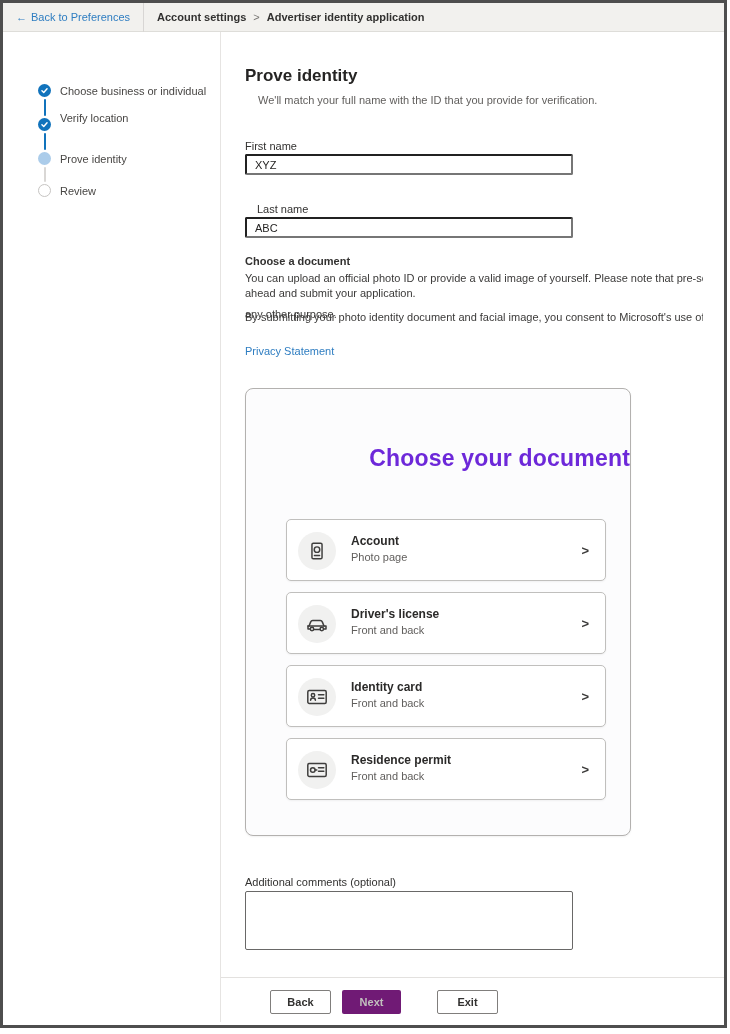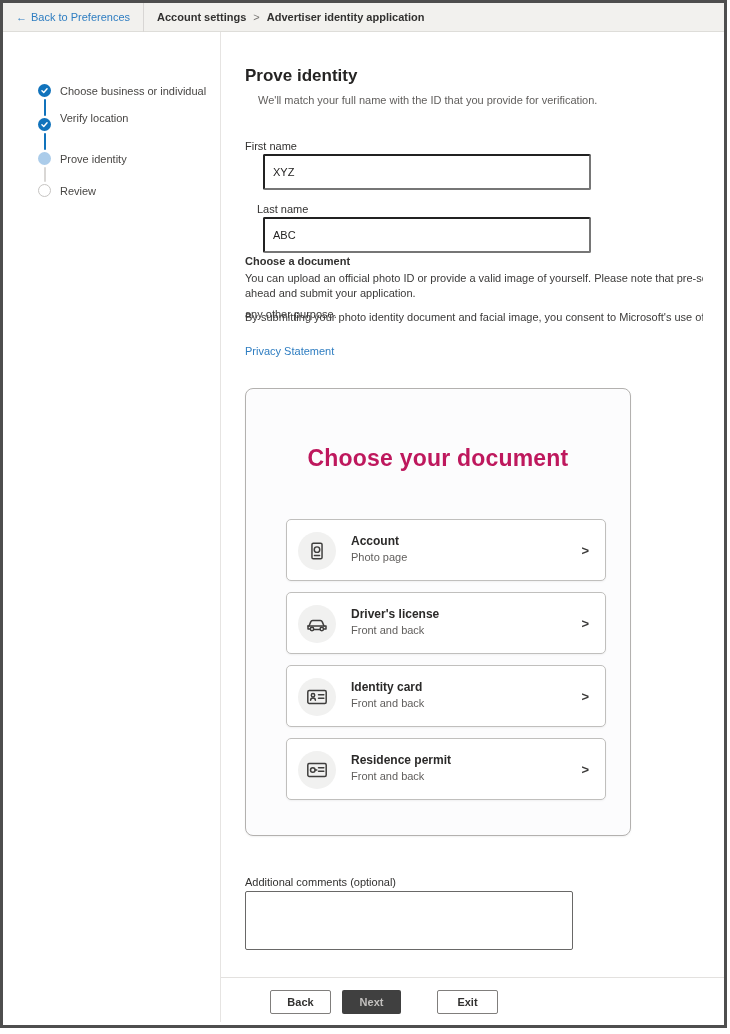--- a/index.html
+++ b/index.html
@@ -34,54 +34,54 @@
   .connector.gray{background:#d9d7d5;}
 
   
   .page-title{position:absolute;left:245px;top:66px;font-size:17px;font-weight:700;color:#252423;}
   .page-subtitle{position:absolute;left:245px;top:94px;font-size:11px;color:#605e5c;margin-left:13px;}
 
   .field-label{position:absolute;left:245px;font-size:11px;color:#323130;}
   .text-input{position:absolute;left:245px;width:328px;height:21px;box-sizing:border-box;
     border:1px solid #69686
 
-7;border-radius:2px;font-size:11px;padding:16px 8px;color:#252423;background:#fff;
-    font-family:"Liberation Sans","DejaVu Sans",sans-serif;margin-left:18px;}
+7;border-radius:2px;font-size:11px;padding:8px 8px;color:#252423;background:#fff;
+    font-family:"Liberation Sans","DejaVu Sans",sans-serif;}
 
   .section-heading{position:absolute;left:245px;font-size:11px;font-weight:700;color:#323130;}
   .para-line{position:absolute;left:245px;width:458px;font-size:11px;color:#3b3a39;
     white-space:nowrap;overflow:hidden;}
   .link{position:absolute;left:245px;font-size:11px;color:#2e7dc1;text-decoration:none;cursor:pointer;}
 
   
   .doc-card{position:absolute;left:245px;top:388px;width:386px;height:448px;box-sizing:border-box;
     background:#fcfcfd;border:1px solid #b3b1af;border-radius:8px;box-shadow:0 1px 2px rgba(0,0,0,0.06);}
-  .doc-card-title{position:absolute;left:0;top:56px;width:100%;text-align:center;
-    font-size:23px;font-weight:700;color:#be185d;letter-spacing:.2px;}
+  .doc-card-title{position:absolute;left:0;top:56px;width:100%;text-align:right;
+    font-size:23px;font-weight:700;color:#6d28d9;letter-spacing:.2px;}
   .doc-card-subtitle{position:absolute;left:0;top:100px;width:100%;text-align:center;
     font-size:12px;font-weight:700;color:#333;}
   .doc-option{position:absolute;left:40px;width:320px;height:62px;box-sizing:border-box;
     background:#fff;border:1px solid #c0bfbd;border-radius:5px;cursor:pointer;
     box-shadow:0 1px 2px rgba(0,0,0,0.05);}
   .doc-option .icon-badge{position:absolute;left:11px;top:12px;width:38px;height:38px;border-radius:50%;
     background:#f1f1f0;display:flex;align-items:center;justify-content:center;}
   .doc-option .opt-title{position:absolute;left:64px;top:14px;font-size:12px;font-weight:700;color:#2b2a29;}
   .doc-option .opt-sub{position:absolute;left:64px;top:31px;font-size:11px;color:#605e5c;}
   .doc-option .chev{position:absolute;right:16px;top:50%;transform:translateY(-50%);
     font-size:13px;font-weight:700;color:#3b3a39;}
 
   .comments-area{position:absolute;left:245px;top:891px;width:328px;height:59px;box-sizing:border-box;
     border:1px solid #696867;border-radius:2px;resize:none;font-size:11px;padding:6px 8px;
     font-family:"Liberation Sans","DejaVu Sans",sans-serif;}
 
   .footer-divider{position:absolute;left:221px;top:977px;width:503px;height:1px;background:#e3e1df;}
   .btn{position:absolute;top:990px;height:24px;box-sizing:border-box;border-radius:2px;
     font-size:11px;font-weight:700;font-family:"Liberation Sans","DejaVu Sans",sans-serif;cursor:pointer;margin-left:27px;}
   .btn-outline{background:#fff;border:1px solid #807e7c;color:#323130;}
-  .btn-disabled{background:#404040;border:none;color:#c2c0be;cursor:default;}
+  .btn-disabled{background:#701a75;border:none;color:#c2c0be;cursor:default;}
   #btn-back{left:243px;width:61px;}
   #btn-next{left:315px;width:59px;}
   #btn-exit{left:410px;width:61px;}
 
   svg{display:block;}
 </style>
 </head>
 <body>
 
 <div class="topbar">

